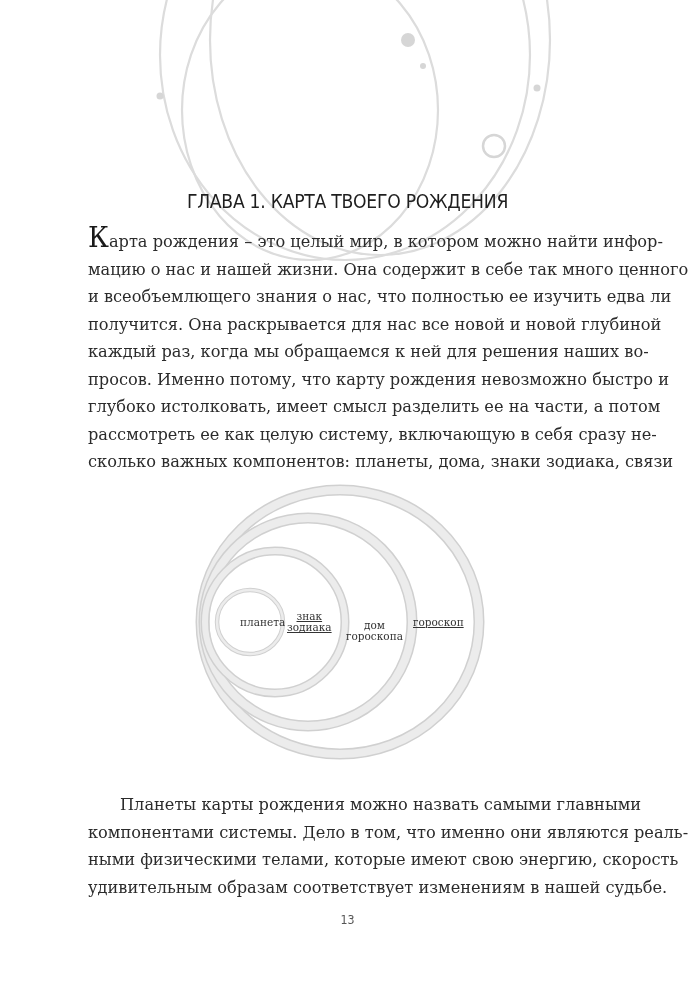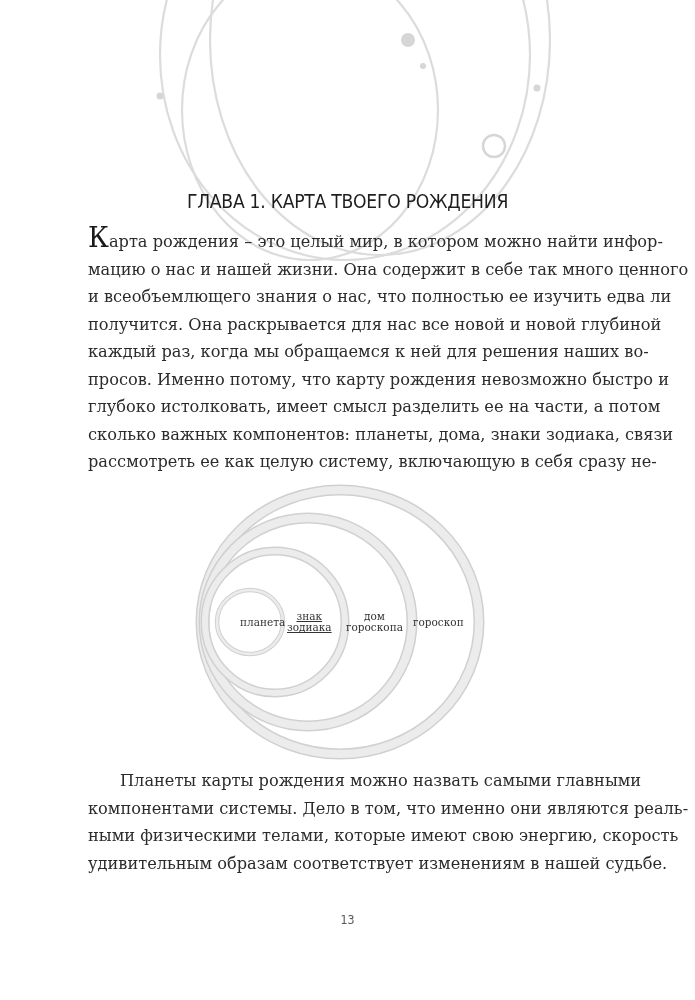--- a/index.html
+++ b/index.html
@@ -14,21 +14,21 @@
     .para {
       position: absolute; left: 88px; width: 521px;
       font-family: "DejaVu Serif", serif; font-size: 16.2px; line-height: 27.5px;
       color: #2b2b2b; margin: 0;
     }
     .line { display: block; white-space: nowrap; text-align: justify; text-align-last: justify; height: 27.5px; }
     .line.last { text-align-last: left; }
     .dropcap { font-size: 27px; line-height: 20px; color: #1a1a1a; }
     .p1 { top: 228px; }
     .p2 { top: 767px; }
-    .indent { padding-left: 32px; }
+    .indent { padding-left: 32px; margin-top: 24px; }
     .diagram { position: absolute; left: 190px; top: 470px; width: 330px; height: 290px; }
     .dlabel {
       position: absolute; font-family: "DejaVu Serif", serif; font-size: 10.5px; line-height: 11px;
       color: #333; text-align: center; white-space: nowrap;
     }
     .page-number {
       position: absolute; left: 0; width: 695px; top: 912px; text-align: center;
       font-family: "DejaVu Sans", sans-serif; font-size: 13px; color: #555;
       transform: scaleX(0.85);
     }
@@ -52,22 +52,22 @@
 <h1 class="chapter-title">ГЛАВА 1. КАРТА ТВОЕГО РОЖДЕНИЯ</h1>
 
 <div class="para p1">
   <span class="line"><span class="dropcap">К</span><span>арта рождения – это целый мир, в котором можно найти инфор-</span></span>
   <span class="line">мацию о нас и нашей жизни. Она содержит в себе так много ценного</span>
   <span class="line">и всеобъемлющего знания о нас, что полностью ее изучить едва ли</span>
   <span class="line">получится. Она раскрывается для нас все новой и новой глубиной</span>
   <span class="line">каждый раз, когда мы обращаемся к ней для решения наших во-</span>
   <span class="line">просов. Именно потому, что карту рождения невозможно быстро и</span>
   <span class="line">глубоко истолковать, имеет смысл разделить ее на части, а потом</span>
+  <span class="line">рассмотреть ее как целую систему, включающую в себя сразу не-</span>
   <span class="line">сколько важных компонентов: планеты, дома, знаки зодиака, связи</span>
-  <span class="line">рассмотреть ее как целую систему, включающую в себя сразу не-</span>
 </div>
 
 <div class="diagram">
   <svg width="330" height="290" viewBox="0 0 330 290" xmlns="http://www.w3.org/2000/svg" style="position:absolute;left:0;top:0;">
     <g fill="none">
 
       <ellipse cx="150" cy="152" rx="139" ry="132" stroke="#d0d0d0" stroke-width="11"></ellipse>
       <ellipse cx="150" cy="152" rx="139" ry="132" stroke="#ececec" stroke-width="8"></ellipse>
 
       <ellipse cx="118" cy="152" rx="104" ry="104" stroke="#d0d0d0" stroke-width="11"></ellipse>
@@ -78,25 +78,25 @@
 
       <ellipse cx="60" cy="152" rx="33" ry="32" stroke="#d0d0d0" stroke-width="4.5"></ellipse>
       <ellipse cx="60" cy="152" rx="33" ry="32" stroke="#ececec" stroke-width="2.5"></ellipse>
     </g>
   </svg>
   <div class="dlabel" style="left:38px; top:147px;margin-left:12px;">планета</div>
   <div class="dlabel" style="left:97px; top:141px;text-decoration:underline;">
     <div>знак</div>
     <div>зодиака</div>
   </div>
-  <div class="dlabel" style="left:156px; top:141px;">
+  <div class="dlabel" style="left:156px; top:150px;">
     <div>дом</div>
     <div>гороскопа</div>
   </div>
-  <div class="dlabel" style="left:223px; top:147px;">гороскоп</div>
+  <div class="dlabel" style="left:223px; top:147px;text-decoration:underline;">гороскоп</div>
 </div>
 
 <div class="para p2">
   <span class="line indent">Планеты карты рождения можно назвать самыми главными</span>
   <span class="line">компонентами системы. Дело в том, что именно они являются реаль-</span>
   <span class="line">ными физическими телами, которые имеют свою энергию, скорость</span>
   <span class="line">удивительным образам соответствует изменениям в нашей судьбе.</span>
 </div>
 
 <div class="page-number">13</div>

